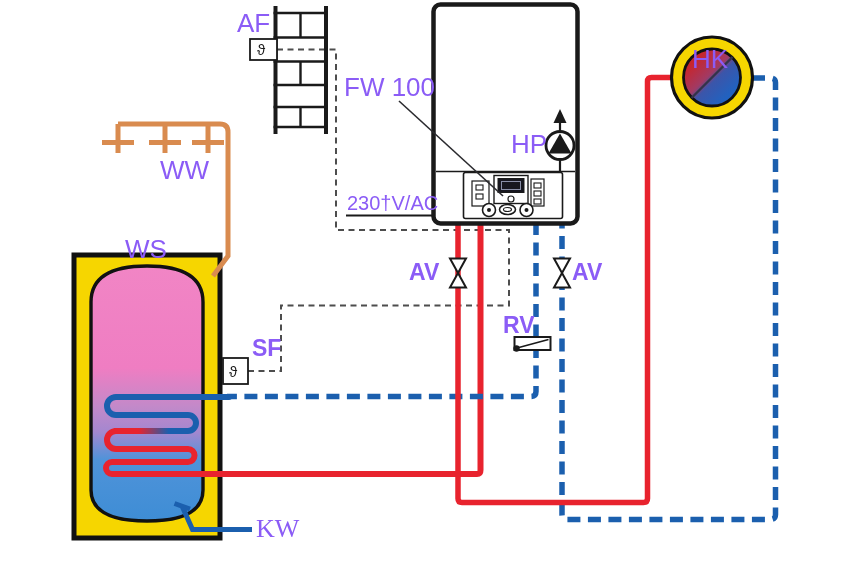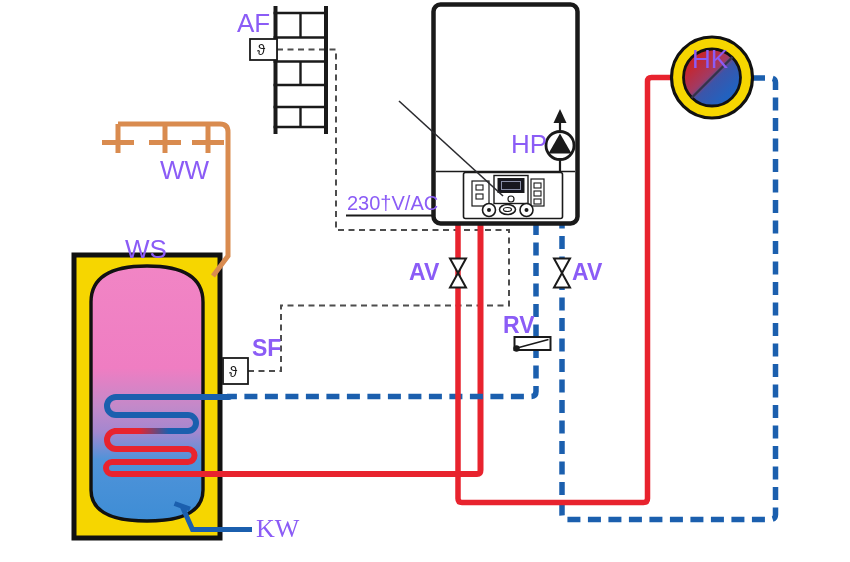--- a/index.html
+++ b/index.html
@@ -133,20 +133,21 @@
   </g>
 
   <line x1="399" y1="101" x2="503" y2="196" stroke="#2a2a2e" stroke-width="1.6"></line>
 
   <rect x="250" y="39" width="27" height="21" fill="#ffffff" stroke="#1a1a1a" stroke-width="1.8"></rect>
   <rect x="223" y="358" width="25" height="26" fill="#ffffff" stroke="#1a1a1a" stroke-width="1.8"></rect>
 </svg>
 
 <div class="t lab" style="left:237px;top:10px;">AF</div>
 <div class="t theta" style="left:257px;top:42px;">ϑ</div>
+<div class="t lab" style="left:344px;top:74px;">FW 100</div>
 <div class="t lab" style="left:503px;top:131px;margin-left:8px;">HP</div>
 <div class="t lab" style="left:692px;top:6px;margin-top:40px;">HK</div>
 <div class="t lab-pwr" style="left:347px;top:193px;">230†V/AC</div>
 <div class="t lab" style="left:160px;top:157px;">WW</div>
 <div class="t lab" style="left:125px;top:224px;margin-top:12px;">WS</div>
 <div class="t lab-sm" style="left:240px;top:337px;margin-left:12px;">SF</div>
 <div class="t theta" style="left:229px;top:364px;">ϑ</div>
 <div class="t lab-sm" style="left:409px;top:261px;">AV</div>
 <div class="t lab-sm" style="left:572px;top:261px;">AV</div>
 <div class="t lab-sm" style="left:503px;top:314px;text-align:center;">RV</div>

